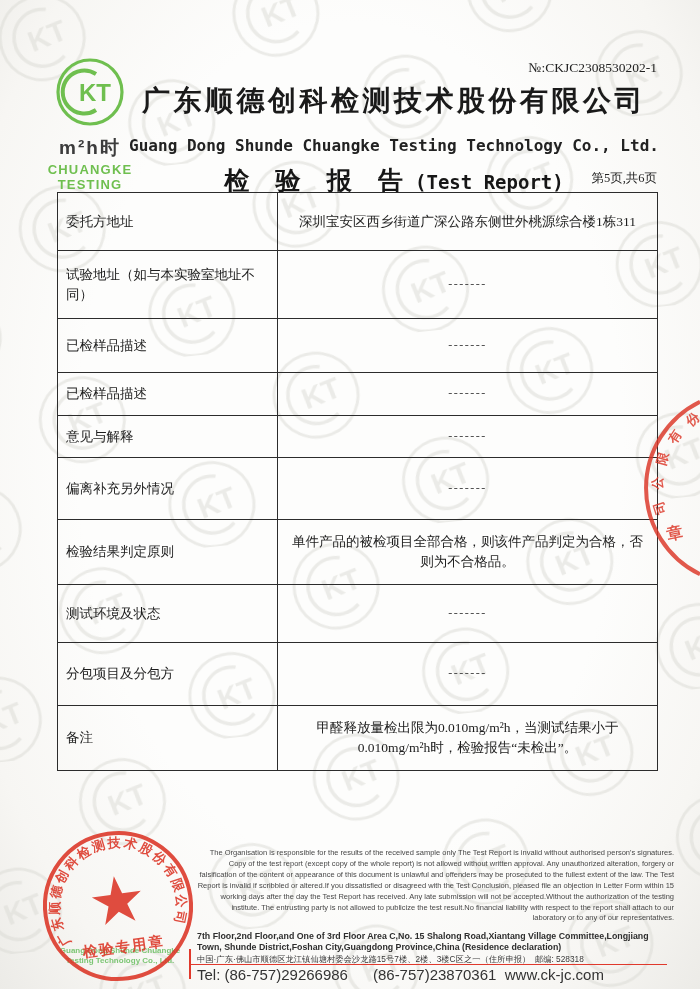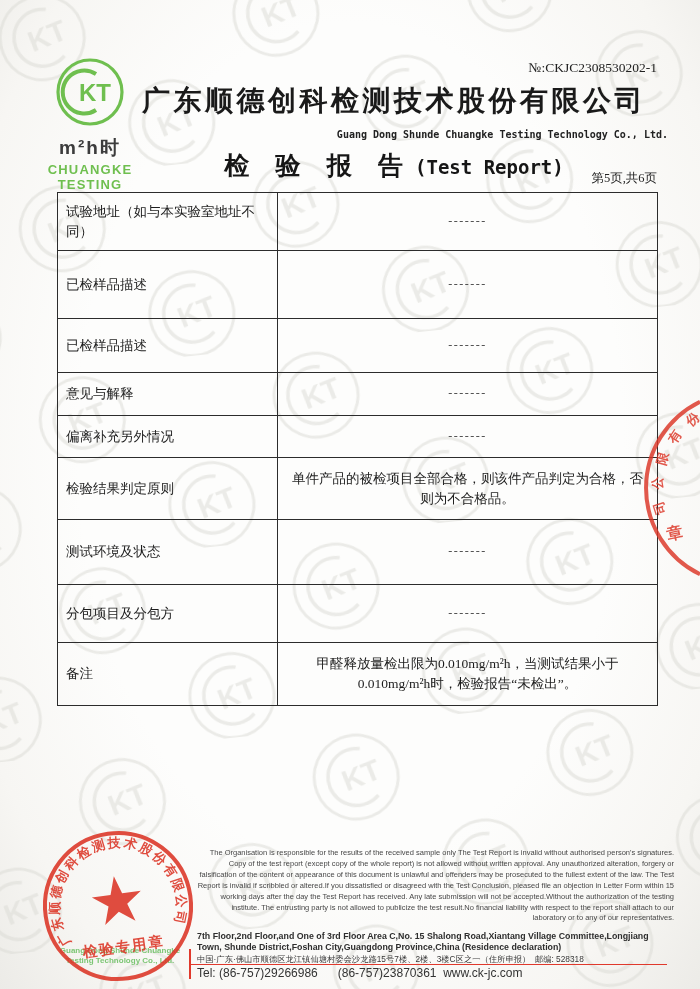--- a/index.html
+++ b/index.html
@@ -12,21 +12,21 @@
   .wm-svg{position:absolute;inset:0;z-index:0;pointer-events:none;}
   .content{position:absolute;inset:0;z-index:1;}
 
   
   .logo{position:absolute;left:32px;top:56px;width:116px;text-align:center;}
   .logo-cn{font-family:"Liberation Sans",sans-serif;font-weight:bold;font-size:19px;letter-spacing:2px;color:#3c3c3c;margin-top:1px;}
   .logo-en{font-family:"Liberation Sans",sans-serif;font-weight:bold;font-size:13px;letter-spacing:1.2px;color:#6fbf4f;margin-top:1px;}
   .report-no{position:absolute;top:60px;right:43px;font-size:13.5px;color:#222;text-align:center;}
   .head-center{position:absolute;left:120px;right:32px;top:82px;text-align:center;}
   .company-cn{font-size:28px;font-weight:600;letter-spacing:3.5px;color:#1a1a1a;white-space:nowrap;}
-  .company-en{font-family:"DejaVu Sans Mono","Liberation Mono",monospace;font-size:10px;font-weight:bold;color:#222;margin-top:9px;text-align:right;}
+  .company-en{font-family:"DejaVu Sans Mono","Liberation Mono",monospace;font-size:16px;font-weight:bold;color:#222;margin-top:16px;}
   .report-title{margin-top:9px;white-space:nowrap;}
   .report-title .t-cn{font-size:25px;font-weight:bold;letter-spacing:10px;color:#161616;}
   .report-title .t-en{font-family:"DejaVu Sans Mono","Liberation Mono",monospace;font-size:19px;font-weight:bold;margin-left:2px;color:#161616;}
   .page-info{position:absolute;top:170px;right:43px;font-size:12.5px;color:#222;}
 
   
   .report-table{
     position:absolute;left:57px;top:192px;width:601px;
     border-collapse:collapse;table-layout:fixed;
   }
@@ -54,21 +54,21 @@
     position:absolute;left:52px;top:946px;width:136px;text-align:center;
     font-family:"Liberation Sans",sans-serif;font-size:8px;line-height:10px;
     color:#7cc674;font-weight:bold;
   }
   .stamp-svg{position:absolute;left:38px;top:826px;width:160px;height:160px;}
   .edge-stamp-svg{position:absolute;right:0;top:390px;width:62px;height:200px;}
   .footer-text{position:absolute;left:197px;top:848px;width:477px;font-family:"Liberation Sans",sans-serif;}
   .disclaimer{margin:0;font-size:7.5px;line-height:10.9px;color:#474747;text-align:right;}
   .addr-en{margin:7px 0 0 0;font-size:8.8px;line-height:10.5px;font-weight:bold;color:#2e2e2e;}
   .addr-cn{margin:2px 0 0 0;font-size:8.3px;color:#3a3a3a;white-space:pre-wrap;}
-  .tel-line{margin:1px 0 0 0;font-size:12px;color:#333;white-space:pre-wrap;}
+  .tel-line{margin:1px 0 0 0;font-size:15px;color:#333;white-space:pre-wrap;}
   .red-rule{position:absolute;left:-8px;top:116px;width:478px;border-top:1.6px solid #e0392c;}
   .red-tick{position:absolute;left:-8px;top:101px;height:30px;width:1.6px;background:#e0392c;}
 </style>
 </head>
 <body>
 
 <div class="page">
 
   <svg class="wm-svg" width="700" height="989" viewBox="0 0 700 989">
     <defs>
@@ -107,20 +107,24 @@
       <div class="report-title">
         <span class="t-cn">检 验 报 告</span><span class="t-en">(Test Report)</span>
       </div>
     </div>
 
     <div class="page-info">第5页,共6页</div>
 
     <table class="report-table">
       <tbody>
         <tr>
+          <td class="lbl">委托方地址</td>
+          <td class="val">深圳宝安区西乡街道广深公路东侧世外桃源综合楼1栋311</td>
+        </tr>
+        <tr>
           <td class="lbl">试验地址（如与本实验室地址不同）</td>
           <td class="val dash">-------</td>
         </tr>
         <tr>
           <td class="lbl">已检样品描述</td>
           <td class="val dash">-------</td>
         </tr>
         <tr>
           <td class="lbl">已检样品描述</td>
           <td class="val dash">-------</td>

